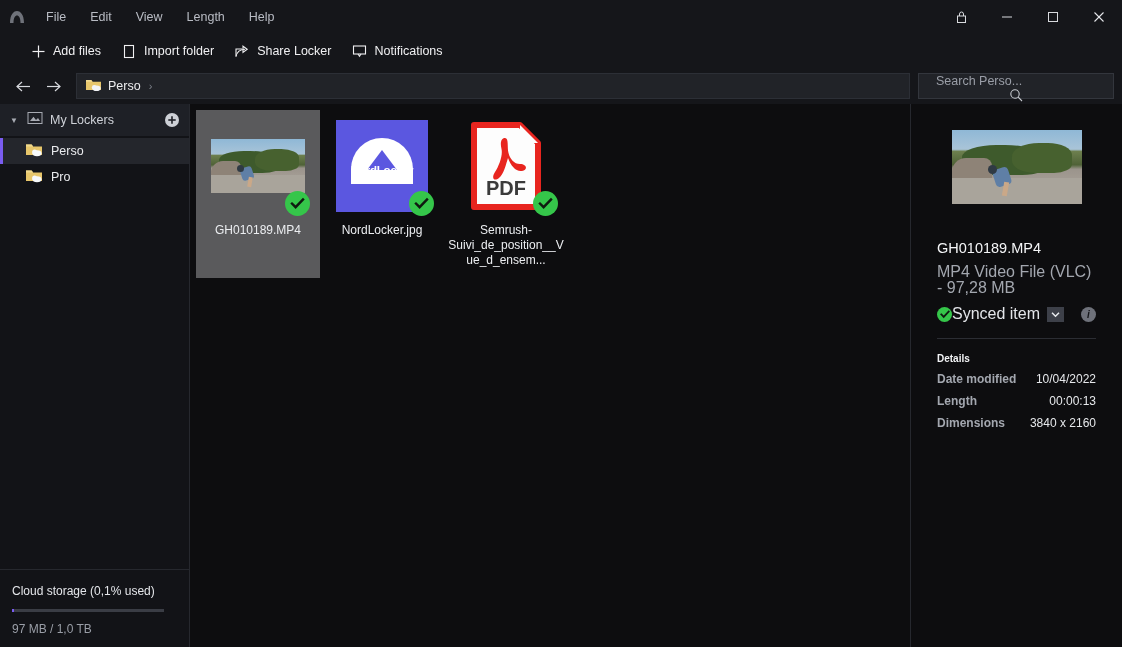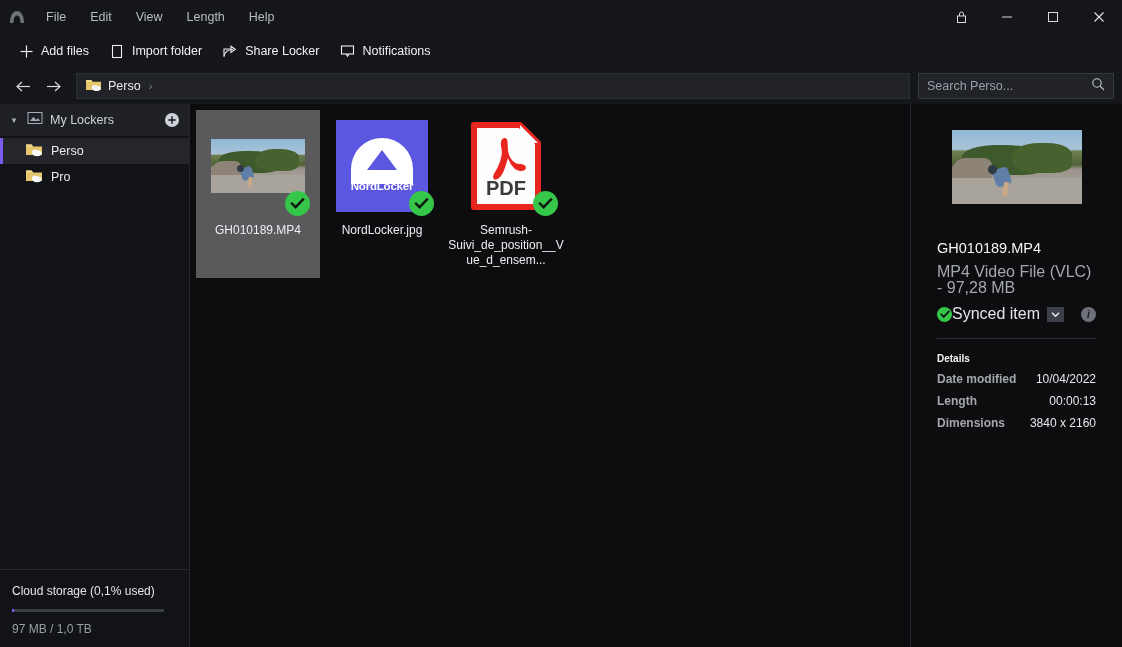--- a/index.html
+++ b/index.html
@@ -26,21 +26,21 @@
   }
   .wincontrols { position: absolute; right: 0; top: 0; height: 34px; display: flex; }
   .wc {
     width: 46px; height: 34px; display: flex; align-items: center; justify-content: center;
     cursor: default;
   }
 
   
   .toolbar {
     position: absolute; top: 34px; left: 0; width: 1122px; height: 34px;
-    background: #15161a; display: flex; align-items: center; padding-left: 8px;
+    background: #15161a; display: flex; align-items: center; padding-left: 20px;
   }
   .tb-btn {
     display: flex; align-items: center; gap: 7px; height: 28px;
     padding: 0 10px; font-size: 12.5px; color: #f0f0f2; cursor: default; white-space: nowrap;
   }
   .tb-icon { width: 16px; height: 16px; display: flex; align-items: center; justify-content: center; flex: 0 0 16px; }
 
   
   .navbar {
     position: absolute; top: 68px; left: 0; width: 1122px; height: 36px;
@@ -51,21 +51,21 @@
     color: #d7d9de; cursor: default; font-size: 14px;
   }
   .crumbbar {
     flex: 1; height: 26px; background: #212328; margin-left: 8px; margin-right: 8px;
     display: flex; align-items: center; padding: 0 8px; border: 1px solid #2c2f36;
   }
   .crumb { display: flex; align-items: center; gap: 6px; font-size: 12.5px; color: #ececee; cursor: default; }
   .crumb-sep { color: #7f838c; font-size: 11px; margin-left: 8px; }
   .searchbox {
     width: 196px; height: 26px; background: #212328; border: 1px solid #33363d;
-    display: flex; align-items: center; padding: 0 8px; justify-content: space-between;
+    display: flex; align-items: center; padding: 0 0; justify-content: space-between; flex-direction: column;
   }
   .searchbox input {
     background: transparent; border: none; outline: none; color: #d8dade;
     font-size: 12.5px; font-family: "Liberation Sans", sans-serif; width: 160px;
   }
   .searchbox input::placeholder { color: #9a9ea7; }
 
   
   .sidebar {
     position: absolute; top: 104px; left: 0; width: 190px; height: 543px;
@@ -134,21 +134,21 @@
 
   
   .nl-thumb { width: 92px; height: 92px; background: #5b57e0; position: relative; overflow: hidden; }
   .nl-arc {
     position: absolute; left: 50%; top: 18px; transform: translateX(-50%);
     width: 62px; height: 46px; background: #fff;
     border-radius: 31px 31px 0 0;
   }
   .nl-notch { position: absolute; left: 50%; top: 30px; transform: translateX(-50%); width: 0; height: 0;
     border-left: 15px solid transparent; border-right: 15px solid transparent; border-bottom: 20px solid #5b57e0; }
-  .nl-text { position: absolute; left: 0; right: 0; top: 60px; text-align: center; font-size: 11.5px; color: #fff; font-weight: bold; letter-spacing: -0.2px; }
+  .nl-text { position: absolute; left: 0; right: 0; top: 44px; text-align: center; font-size: 11.5px; color: #fff; font-weight: bold; letter-spacing: -0.2px; }
 
   
   .pdf-thumb { position: relative; width: 72px; height: 88px; }
 
   
   .details {
     position: absolute; top: 104px; left: 910px; width: 212px; height: 543px;
     background: #0d0d0f; border-left: 1px solid #26282e; padding: 26px 26px 0 26px;
   }
   .detail-thumb-wrap { display: flex; justify-content: center; }

